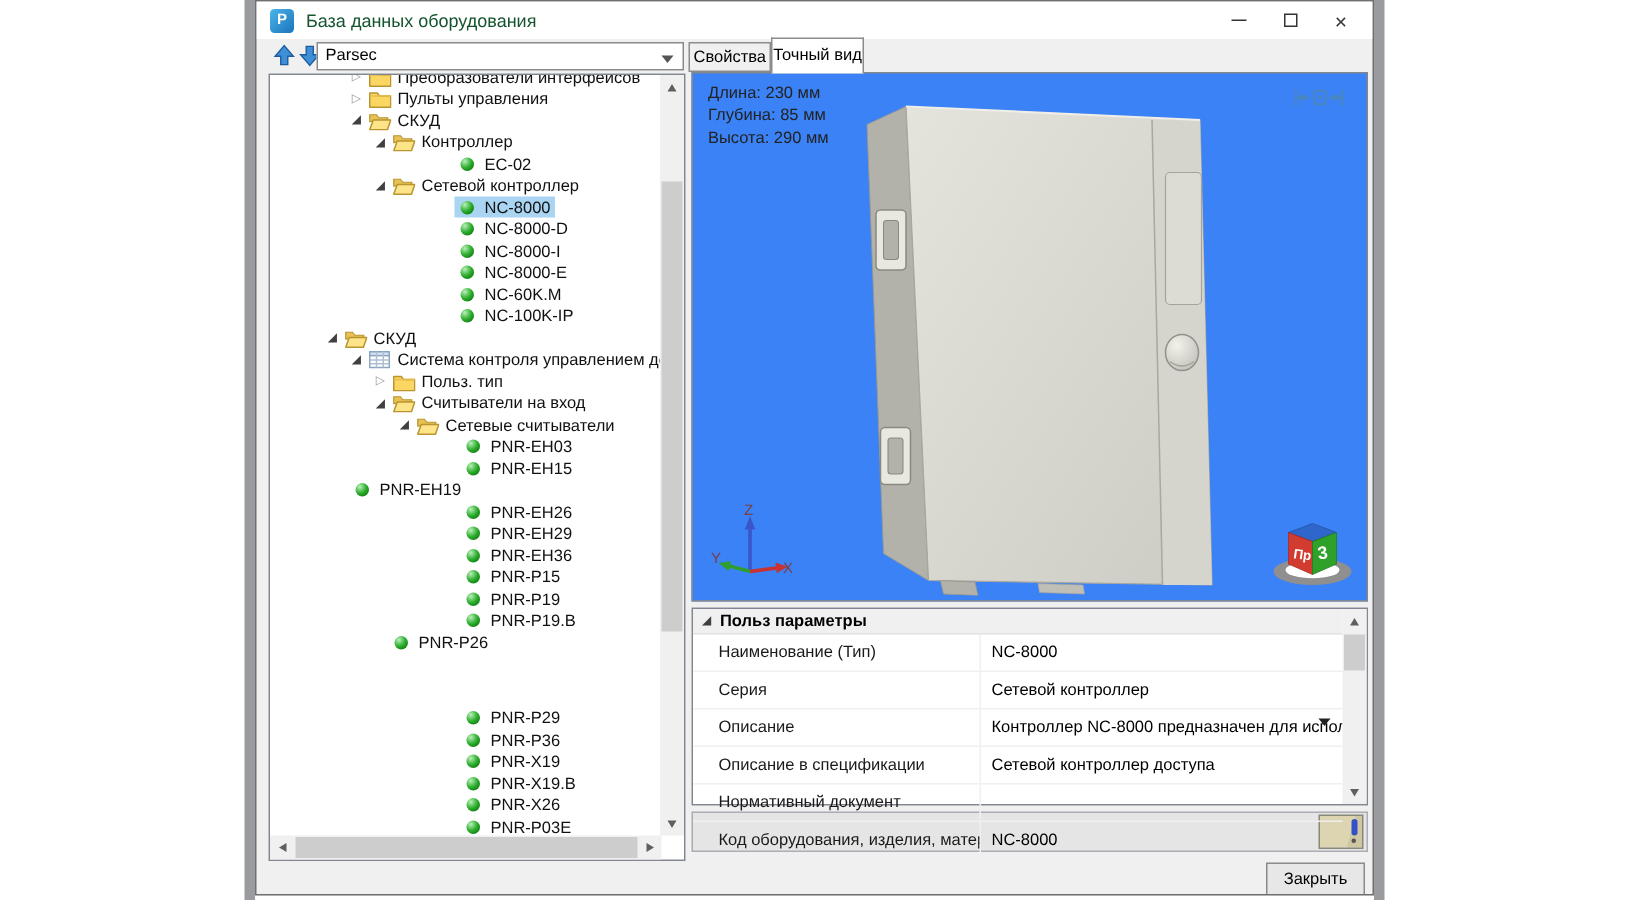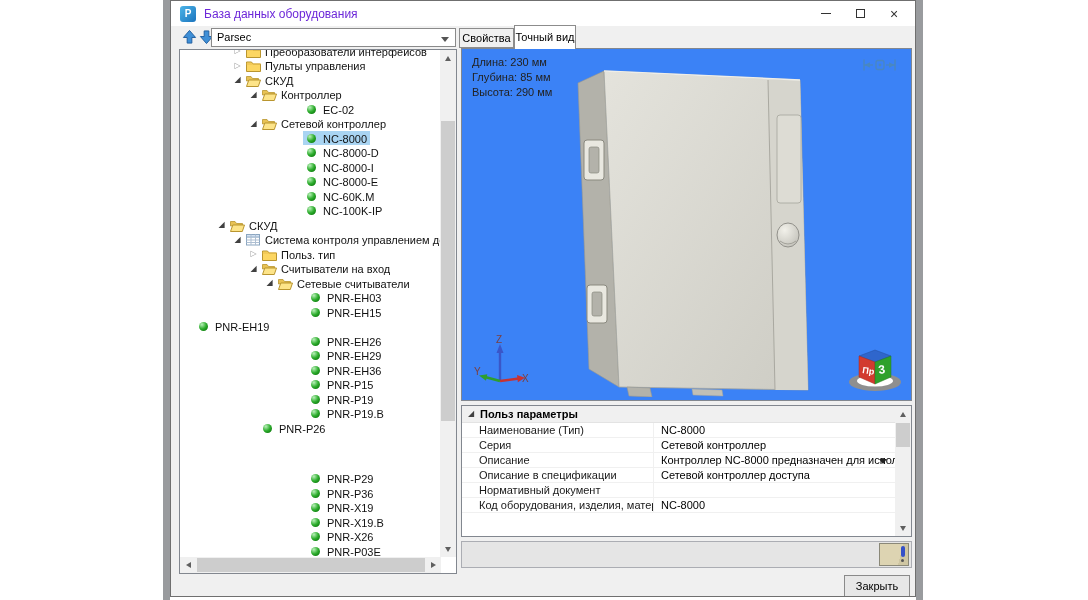--- a/index.html
+++ b/index.html
@@ -8,21 +8,21 @@
   .edge-strip { position:absolute; top:0; width:7px; height:600px; background:#999b9e; }
   #win { position:absolute; left:170px; top:0; width:746px; height:597px;
     background:#f0f0f0; border:1px solid #6f6f6f; overflow:hidden; }
 
   
   .titlebar { position:absolute; left:0; top:0; width:100%; height:25px; background:#ffffff;
     display:flex; align-items:center; }
   .appicon { width:16px; height:16px; margin-left:9px; border-radius:3px;
     background:linear-gradient(135deg,#4cb4e8,#1b74bd); color:#fff; font-size:10px; font-weight:bold;
     display:flex; align-items:center; justify-content:center; }
-  .title-text { margin-left:8px; font-size:12px; color:#6d28d9; }
+  .title-text { margin-left:8px; font-size:12px; color:#14532d; }
   .winbtns { position:absolute; right:4px; top:0; height:25px; display:flex; }
   .winbtn { width:34px; height:25px; display:flex; align-items:center; justify-content:center; }
   .glyph-min { width:10px; height:1px; background:#333; display:inline-block; }
   .glyph-max { width:9px; height:9px; border:1px solid #333; display:inline-block; }
   .glyph-close { font-size:14px; color:#333; line-height:1; }
 
   
   .nav-btn { position:absolute; top:28px; width:15px; height:16px; }
   .combo { position:absolute; left:40px; top:27px; width:245px; height:19px; background:#fff;
     border:1px solid #8a8a8a; font-size:11px; padding:2px 18px 0 5px; color:#000; }
@@ -71,21 +71,21 @@
   .cube-logo { position:absolute; right:6px; bottom:4px; }
   .box3d { position:absolute; left:110px; top:18px; }
 
   
   .propgrid { position:absolute; left:290px; top:404px; width:451px; height:132px;
     background:#ffffff; border:1px solid #82878f; z-index:2; }
   .prop-header { position:absolute; left:0; top:0; width:433px; height:17px; background:#f0f0f0;
     font-size:11px; font-weight:bold; display:flex; align-items:center; border-bottom:1px solid #e3e3e3; }
   .prop-header .exp.open { width:18px; text-align:center; }
   #prop-rows { position:absolute; left:0; top:17px; width:433px; }
-  .prow { height:15px; display:flex; font-size:11px; border-bottom:1px solid #f0f0f0; align-items:center; }
+  .prow { height:25px; display:flex; font-size:11px; border-bottom:1px solid #f0f0f0; align-items:center; }
   .pname { width:192px; flex:none; padding-left:17px; border-right:1px solid #f0f0f0;
     height:100%; display:flex; align-items:center; color:#1a1a1a;
     white-space:nowrap; overflow:hidden; }
   .pval { flex:1; padding-left:7px; color:#000; white-space:nowrap; overflow:hidden; position:relative;
     height:100%; display:flex; align-items:center; }
   .pdrop { position:absolute; right:8px; top:6px; width:0; height:0;
     border:4px solid transparent; border-top:5px solid #222; }
 
   
   .strip { position:absolute; left:290px; top:540px; width:451px; height:27px;
@@ -323,21 +323,21 @@
             <span class="tlabel">PNR-EH03</span>
           </span>
         </div>
         <div class="trow" style="padding-left: 112px;">
           <span class="exp"></span>
           <span class="selreg">
             <span class="sphere"></span>
             <span class="tlabel">PNR-EH15</span>
           </span>
         </div>
-        <div class="trow" style="">
+        <div class="trow" style=" margin-left: 38px;">
           <span class="exp"></span>
           <span class="selreg">
             <span class="sphere"></span>
             <span class="tlabel">PNR-EH19</span>
           </span>
         </div>
         <div class="trow" style="padding-left: 112px;">
           <span class="exp"></span>
           <span class="selreg">
             <span class="sphere"></span>

